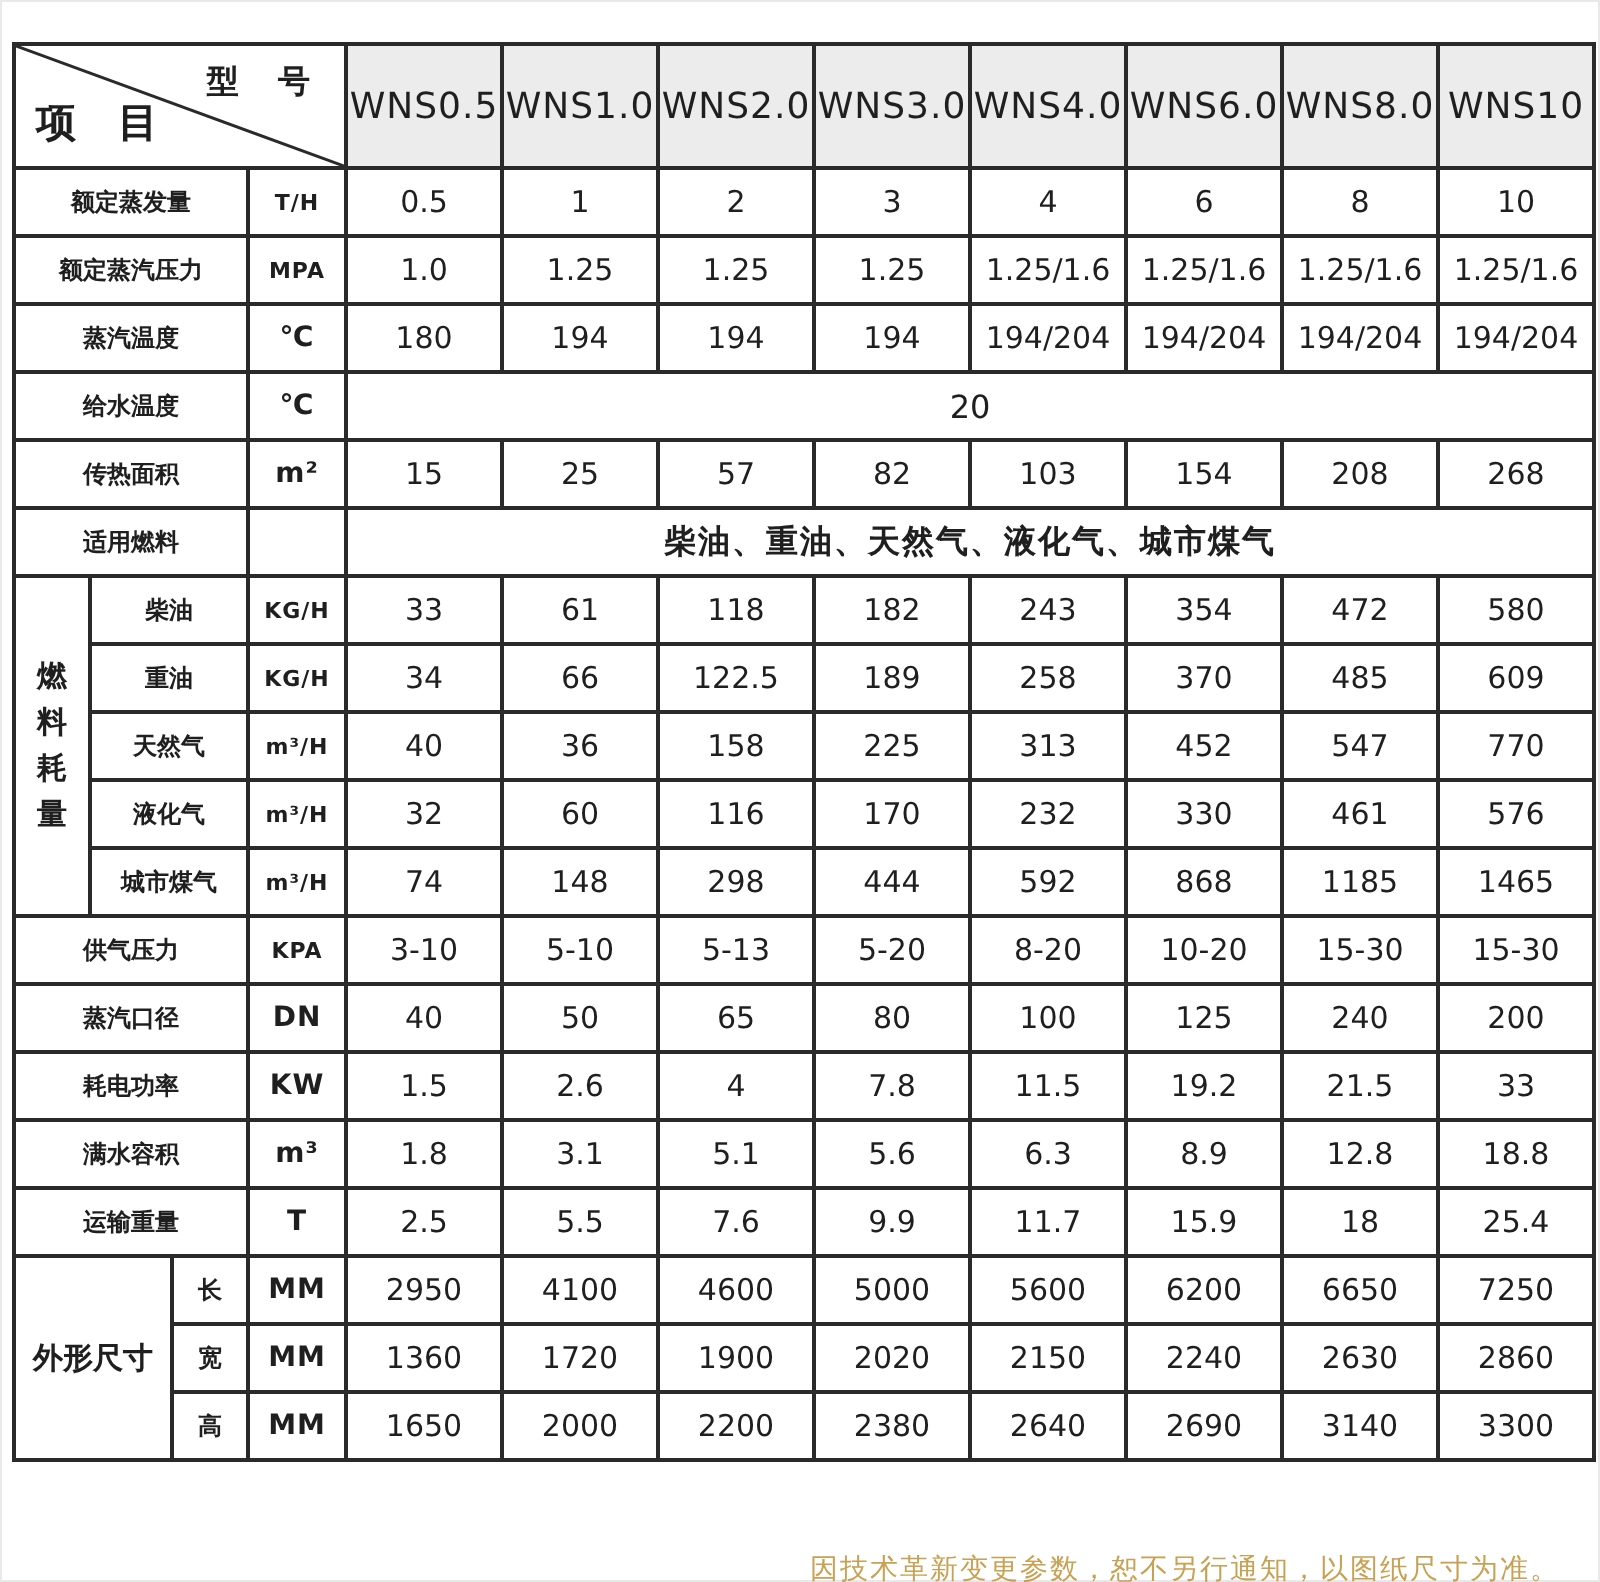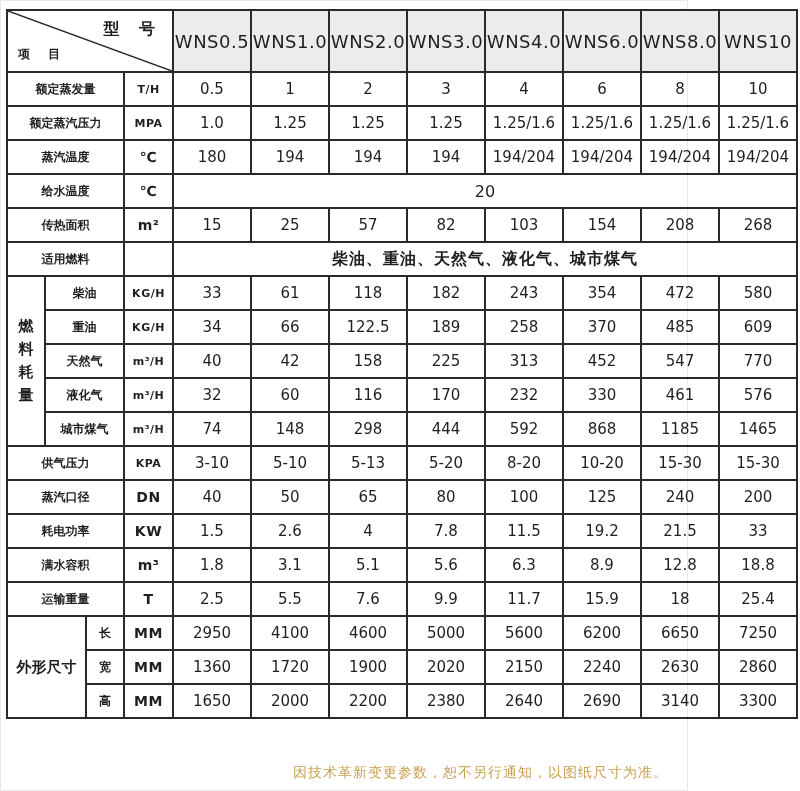--- a/index.html
+++ b/index.html
@@ -1,26 +1,26 @@
 <!DOCTYPE html>
 <html><head>
 <meta charset="utf-8">
 <style>
   html,body{margin:0;padding:0;background:#ffffff;}
   body{width:800px;height:791px;font-family:"DejaVu Sans",sans-serif;color:#1f1f1f;}
-  .page{position:relative;width:688px;height:791px;box-sizing:border-box;padding:8px 5px 0 5px;border:1px solid #e9e9e9;}
+  .page{position:relative;width:800px;height:791px;box-sizing:border-box;padding:20px 5px 0 5px;border:1px solid #e9e9e9;}
   table{border-collapse:collapse;table-layout:fixed;width:790px;}
   th,td{border:2px solid #2a2a2a;text-align:center;vertical-align:middle;padding:0;overflow:hidden;}
   thead tr{height:62px;}
   tbody tr{height:34px;}
   thead th.model{background:#ececec;font-weight:normal;font-size:18px;letter-spacing:0.5px;}
   th.corner{background:#ffffff;position:relative;font-weight:bold;}
   .corner svg{position:absolute;left:0;top:0;width:100%;height:100%;display:block;}
   .corner .tr-label{position:absolute;top:8px;right:10px;font-size:16px;letter-spacing:7px;}
-  .corner .bl-label{position:absolute;bottom:8px;left:10px;font-size:12px;letter-spacing:7px;}
+  .corner .bl-label{position:absolute;bottom:8px;left:10px;font-size:20px;letter-spacing:7px;}
   td.label{font-weight:bold;font-size:12px;}
   td.group{font-weight:bold;font-size:15px;}
   .vert{display:inline-block;width:16px;line-height:1.55;word-break:break-all;white-space:normal;}
   td.unit{font-size:11px;font-weight:bold;letter-spacing:0.5px;}
   td.unit.big{font-size:14px;}
   td.value{font-size:15px;}
   td.span-cell{font-size:16px;}
   td.span-cell.cjk{font-weight:bold;letter-spacing:1px;}
   .note{text-align:right;padding:24px 14px 0 0;font-size:14px;letter-spacing:1px;color:#c9a153;margin-top:21px;}
 </style>
@@ -143,21 +143,21 @@
           <td class="value">189</td>
           <td class="value">258</td>
           <td class="value">370</td>
           <td class="value">485</td>
           <td class="value">609</td>
         </tr>
         <tr>
           <td class="label" colspan="2">天然气</td>
           <td class="unit">m³/H</td>
           <td class="value">40</td>
-          <td class="value">42</td>
+          <td class="value">36</td>
           <td class="value">158</td>
           <td class="value">225</td>
           <td class="value">313</td>
           <td class="value">452</td>
           <td class="value">547</td>
           <td class="value">770</td>
         </tr>
         <tr>
           <td class="label" colspan="2">液化气</td>
           <td class="unit">m³/H</td>

